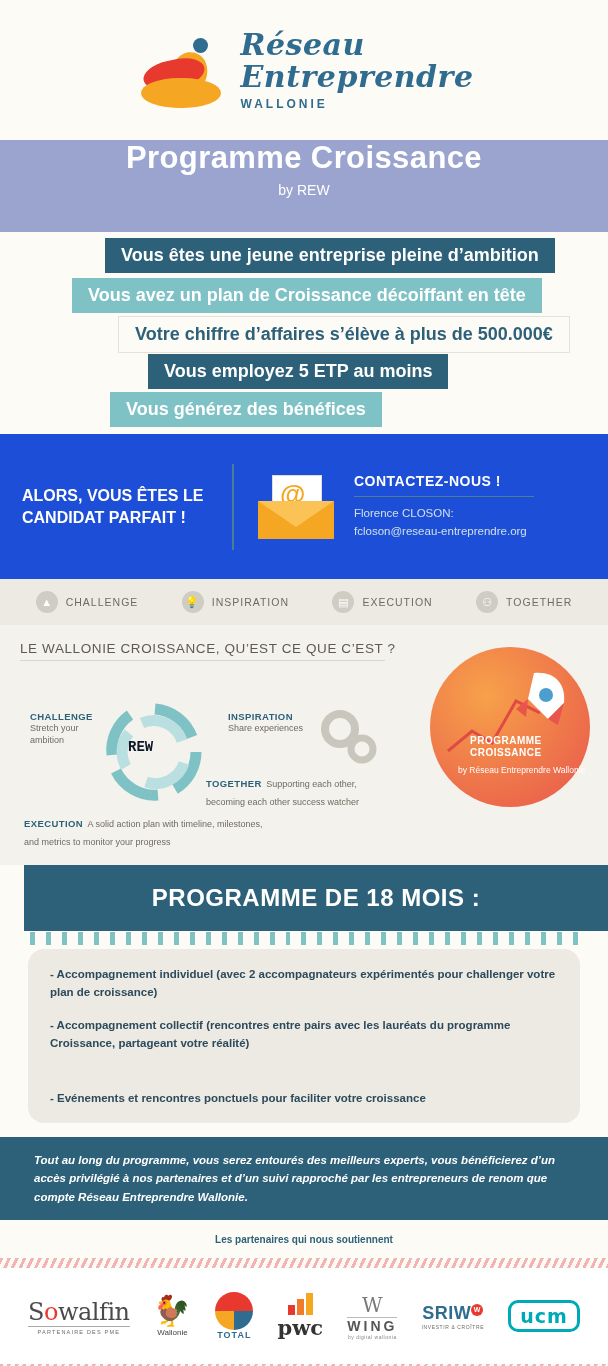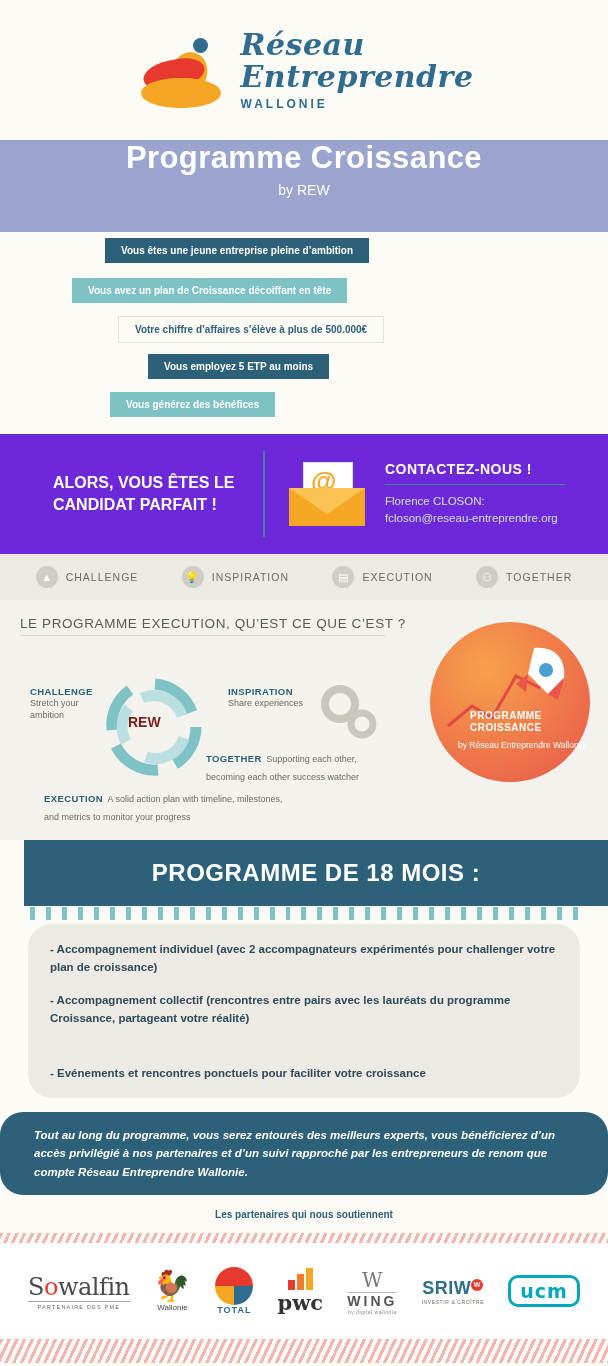--- a/index.html
+++ b/index.html
@@ -68,39 +68,38 @@
   
   .criteria {
     background:#fdfbf6;
     padding:10px 0 12px 0;
     position:relative;
     height:140px;
   }
   .crit {
     position:absolute;
     color:#fff;
-    font-size:10px;
+    font-size:18px;
     font-weight:bold;
     padding:7px 16px;
     white-space:nowrap;
   }
   .crit.c1 { background:#2d6079; left:105px; top:6px; }
   .crit.c2 { background:#7fc2c6; left:72px; top:46px; }
   .crit.c3 { background:#fdfbf6; color:#2d6079; border:1px solid #e6e2d8; left:118px; top:84px; font-weight:bold;}
   .crit.c4 { background:#2d6079; left:148px; top:122px; }
   .crit.c5 { background:#7fc2c6; left:110px; top:160px; }
 
   
   .contact-band {
-    background:#6d28d9;
-    height:120px;
+    background:#1d4ed8;
+    height:145px;
     display:flex;
     align-items:center;
     color:#fff;
-    padding-left:31px;
   }
   .contact-left {
     width:232px;
     padding:0 22px;
     font-size:16px; font-weight:bold; line-height:1.35;
   }
   .divider-v { width:2px; height:86px; background:#4b7e95; }
   .contact-right { display:flex; align-items:center; gap:16px; padding-left:20px; }
   .envelope { position:relative; width:84px; height:64px; }
   .env-paper {
@@ -144,21 +143,21 @@
     padding:16px 20px;
   }
   .schema h2 {
     margin:0 0 4px 0; font-size:13.5px; color:#5e5a52; font-weight:normal; letter-spacing:0.6px;
   }
   .schema-rule { width:365px; height:1px; background:#d9d5cb; margin-bottom:8px; }
   .lbl-bold { font-weight:bold; font-size:9.5px; color:#2d6079; letter-spacing:0.4px; }
   .lbl-txt { font-size:9px; color:#6f6b62; line-height:1.35; }
   .abs { position:absolute; }
   .rew-text {
-    position:absolute; left:128px; top:114px; font-size:14px; color:#7f1d1d; font-weight:bold;
+    position:absolute; left:128px; top:114px; font-size:14px; color:#0f172a; font-weight:bold;font-family:Liberation Mono, monospace;
   }
   .rocket-circle {
     position:absolute; right:18px; top:22px; width:160px; height:160px;
     border-radius:50%;
     background:radial-gradient(circle at 35% 30%, #f7a14a, #e8554b);
     color:#fff;
   }
   .rkt-t1 { position:absolute; left:40px; top:88px; font-size:10px; font-weight:bold; letter-spacing:0.5px;}
   .rkt-t2 { position:absolute; left:40px; top:100px; font-size:10px; font-weight:bold; letter-spacing:0.5px;}
   .rkt-t3 { position:absolute; left:28px; top:118px; font-size:8.5px; line-height:1.3; }
@@ -171,30 +170,30 @@
   }
   .stitch {
     height:14px; background:#fdfbf6;
     display:flex; align-items:center; gap:11px; padding:0 30px;
   }
   .stitch span { display:block; width:6px; height:13px; background:#7fc2c6; }
 
   
   .card-wrap { background:#fdfbf6; padding:4px 28px 14px 28px; }
   .card {
-    background:#eceae2; border-radius:24px; padding:16px 22px;
+    background:#eceae2; border-radius:16px; padding:16px 22px;
     font-size:11.5px; color:#2d4a5c; line-height:1.6; font-weight:bold;
   }
   .card p { margin:0 0 14px 0; }
   .card p:last-child { margin-bottom:0;margin-top:36px; }
 
   
   .quote {
     background:#2d6079; color:#fff; padding:14px 34px;
-    font-size:11.5px; font-style:italic; line-height:1.6; font-weight:bold;border-radius:23px;
+    font-size:11.5px; font-style:italic; line-height:1.6; font-weight:bold;
   }
 
   
   .partners-title {
     background:#fdfbf6; height:38px;
     display:flex; align-items:center; justify-content:center;
     color:#2d6079; font-size:10px; font-weight:bold;
   }
   .hatch {
     height:10px;
@@ -298,21 +297,21 @@
     <span class="pill-ic">▤</span>
     <span class="pill-lb">EXECUTION</span>
   </div>
   <div class="pillar">
     <span class="pill-ic">⚇</span>
     <span class="pill-lb">TOGETHER</span>
   </div>
 </div>
 
 <div class="schema">
-  <h2>LE PROGRAMME EXECUTION, QU’EST CE QUE C’EST ?</h2>
+  <h2>LE WALLONIE CROISSANCE, QU’EST CE QUE C’EST ?</h2>
   <div class="schema-rule"></div>
 
   <svg class="abs" style="left:100px;top:72px" width="110" height="110">
     <g fill="none" stroke="#7fc2c6" stroke-width="11">
       <path d="M55,12 A43,43 0 0,1 92,40"></path>
       <path d="M96,55 A43,43 0 0,1 75,92"></path>
       <path d="M58,98 A43,43 0 0,1 16,74"></path>
       <path d="M12,58 A43,43 0 0,1 30,18"></path>
     </g>
     <g fill="none" stroke="#b9dfe1" stroke-width="11">
@@ -333,21 +332,21 @@
     <div class="lbl-txt">Stretch your ambition</div>
   </div>
   <div class="abs" style="left:228px;top:86px;width:110px">
     <div class="lbl-bold">INSPIRATION</div>
     <div class="lbl-txt">Share experiences</div>
   </div>
   <div class="abs" style="left:206px;top:148px;width:180px">
     <div class="lbl-bold" style="display:inline">TOGETHER</div>
     <span class="lbl-txt">Supporting each other, becoming each other success watcher</span>
   </div>
-  <div class="abs" style="left:44px;top:188px;width:240px">
+  <div class="abs" style="left:24px;top:188px;width:240px">
     <div class="lbl-bold" style="display:inline">EXECUTION</div>
     <span class="lbl-txt">A solid action plan with timeline, milestones, and metrics to monitor your progress</span>
   </div>
 
   <div class="rocket-circle">
     <svg width="160" height="160" style="position:absolute;left:0;top:0">
       <polyline points="18,104 42,84 62,96 86,54 110,66" fill="none" stroke="#e04a44" stroke-width="3"></polyline>
       <path d="M104,26 C124,24 136,36 134,56 L118,72 L98,52 Z" fill="#fff"></path>
       <circle cx="116" cy="48" r="7" fill="#4a9fd0"></circle>
       <path d="M98,52 L86,62 L96,70 Z" fill="#e8554b"></path>

